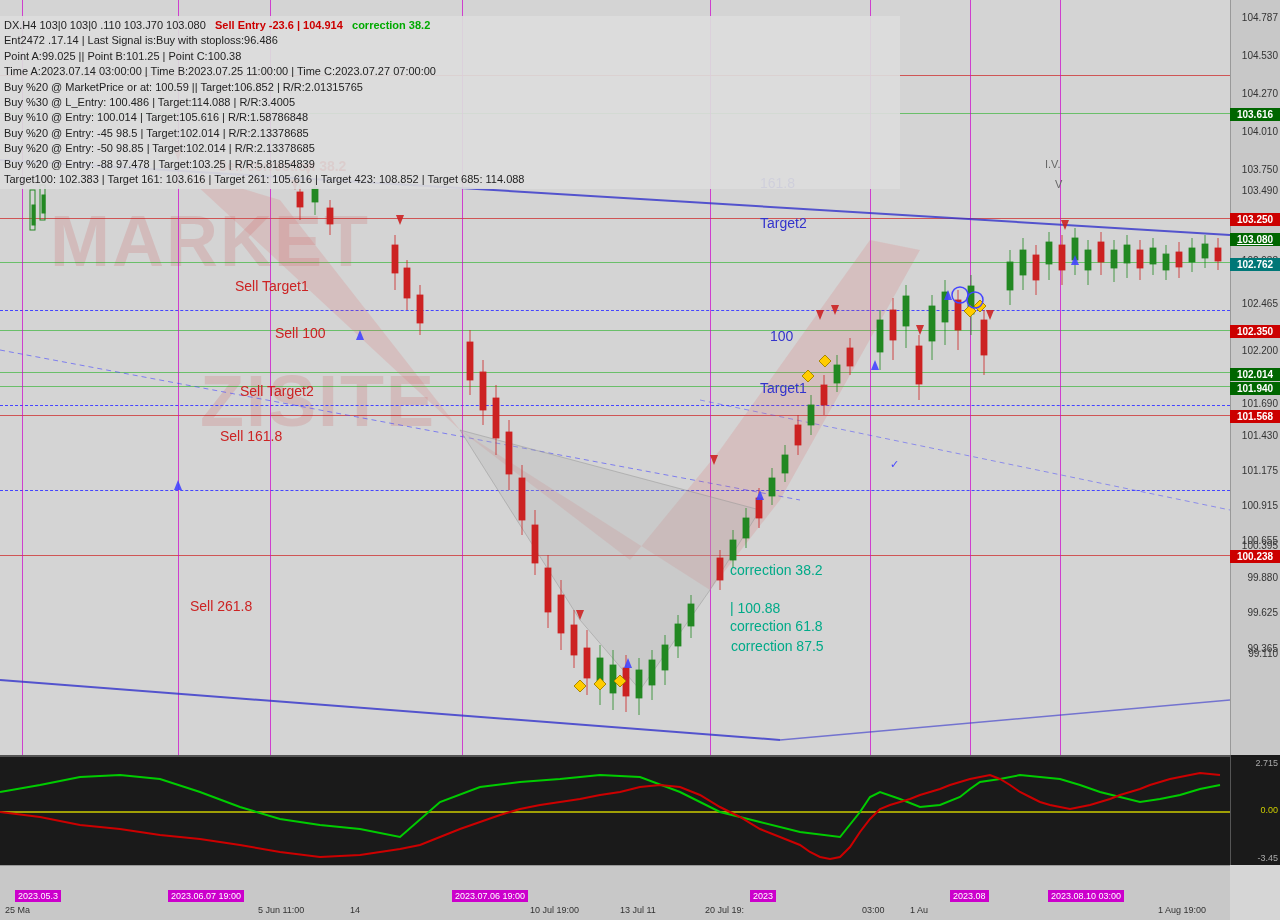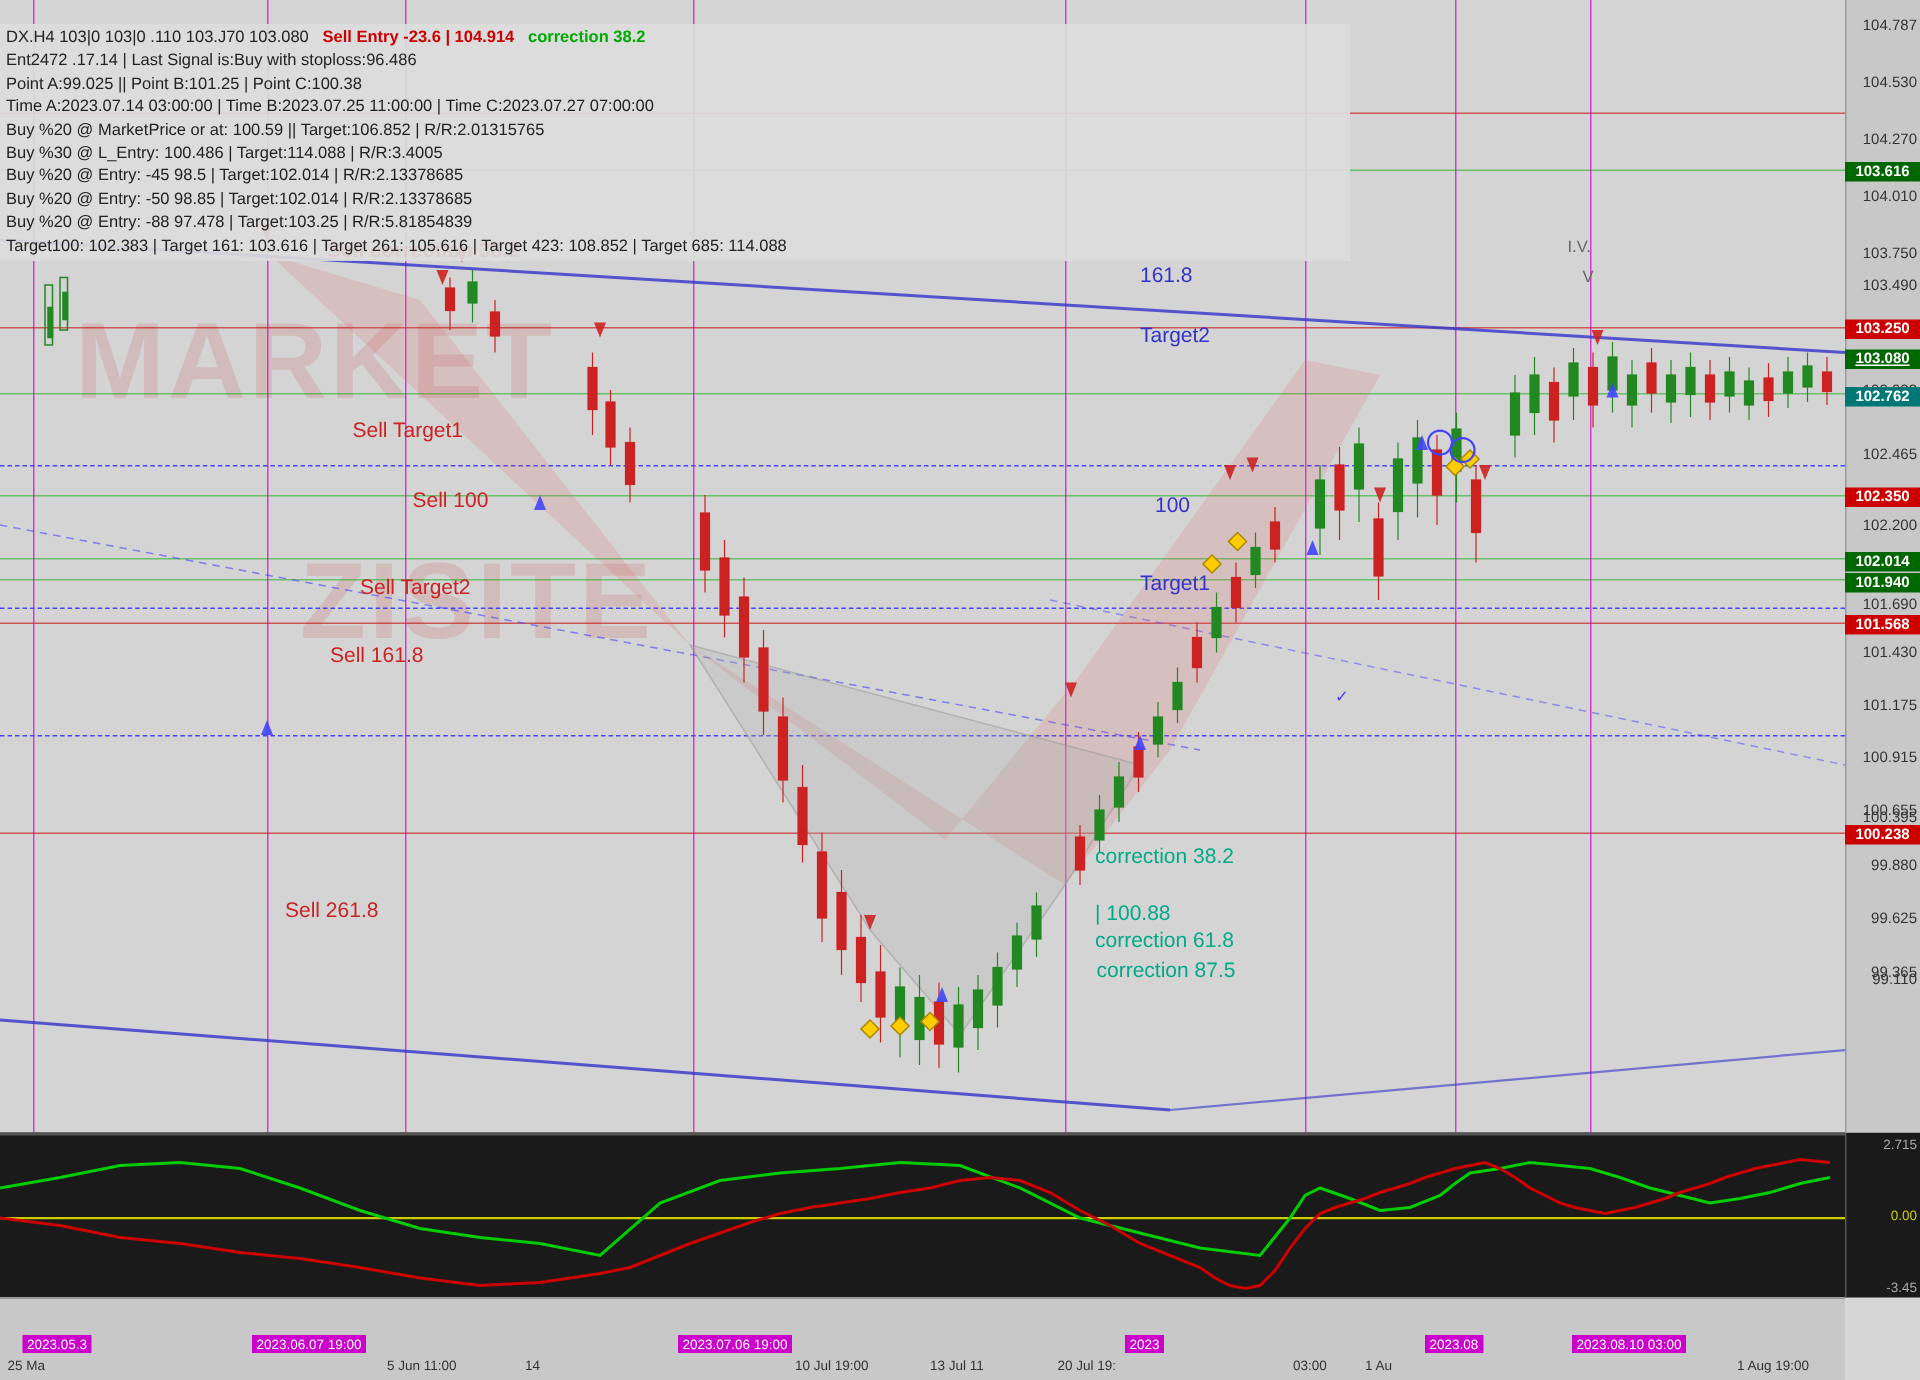--- a/index.html
+++ b/index.html
@@ -199,20 +199,21 @@
     <div class="info-line">
       <span>DX.H4  103|0 103|0 .110 103.J70 103.080</span>
       &nbsp;&nbsp;<span style="color:#cc0000; font-weight:bold;">Sell Entry -23.6 | 104.914</span>
       &nbsp;&nbsp;<span style="color:#00aa00; font-weight:bold;">correction 38.2</span>
     </div>
     <div class="info-line"><span>Ent2472 .17.14  |  Last Signal is:Buy with stoploss:96.486</span></div>
     <div class="info-line"><span>Point A:99.025 || Point B:101.25 | Point C:100.38</span></div>
     <div class="info-line"><span>Time A:2023.07.14 03:00:00 | Time B:2023.07.25 11:00:00 | Time C:2023.07.27 07:00:00</span></div>
     <div class="info-line"><span>Buy %20 @ MarketPrice or at: 100.59 || Target:106.852 | R/R:2.01315765</span></div>
     <div class="info-line"><span>Buy %30 @ L_Entry: 100.486 | Target:114.088 | R/R:3.4005</span></div>
+    <div class="info-line"><span>Buy %10 @ Entry: 100.014 | Target:105.616 | R/R:1.58786848</span></div>
     <div class="info-line"><span>Buy %20 @ Entry: -45 98.5 | Target:102.014 | R/R:2.13378685</span></div>
     <div class="info-line"><span>Buy %20 @ Entry: -50 98.85 | Target:102.014 | R/R:2.13378685</span></div>
     <div class="info-line"><span>Buy %20 @ Entry: -88 97.478 | Target:103.25 | R/R:5.81854839</span></div>
     <div class="info-line"><span>Target100: 102.383 | Target 161: 103.616 | Target 261: 105.616 | Target 423: 108.852 | Target 685: 114.088</span></div>
   </div>
 
   <div id="main-chart">
 
     <div class="watermark" style="top:200px; left:50px;">MARKET</div>
     <div class="watermark" style="top:360px; left:200px;">ZISITE</div>

